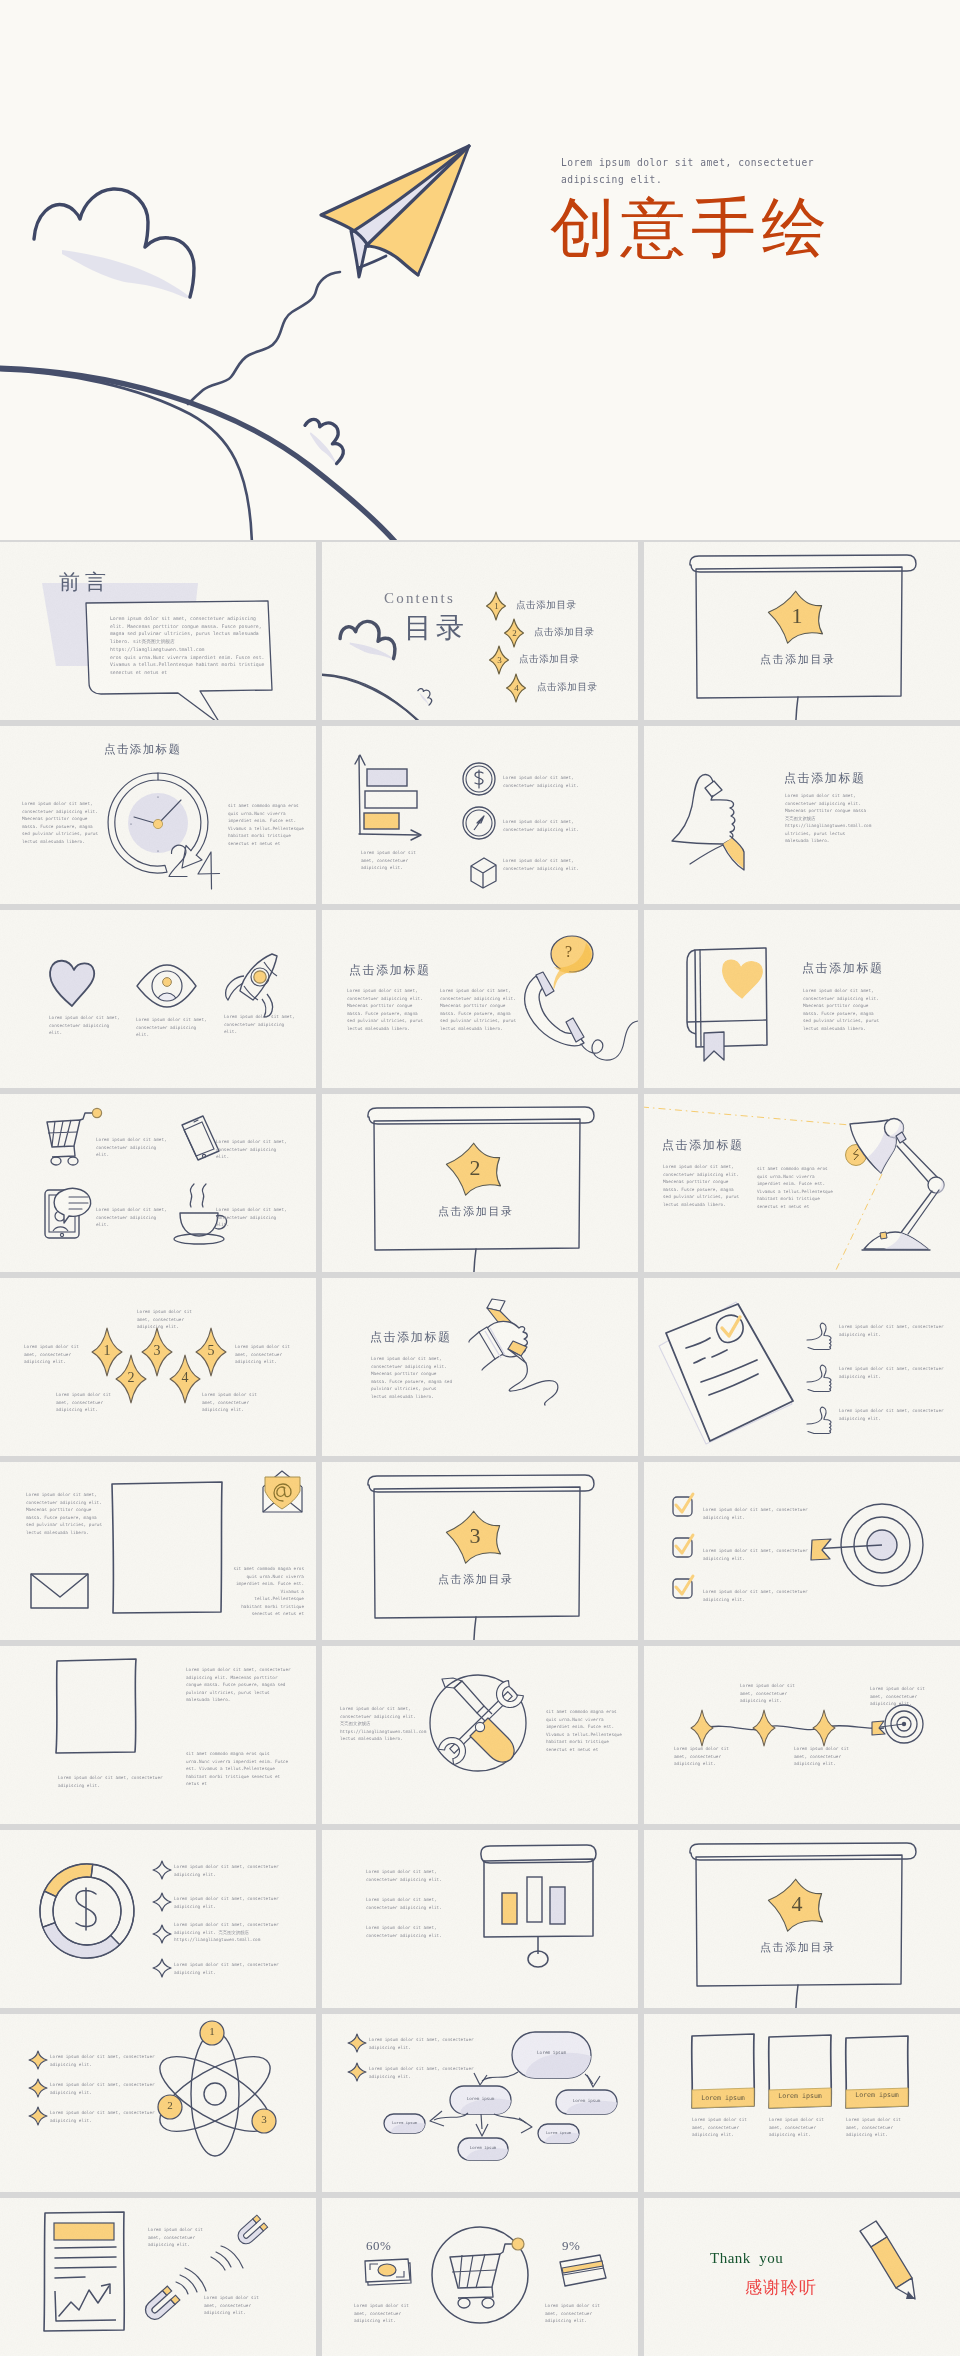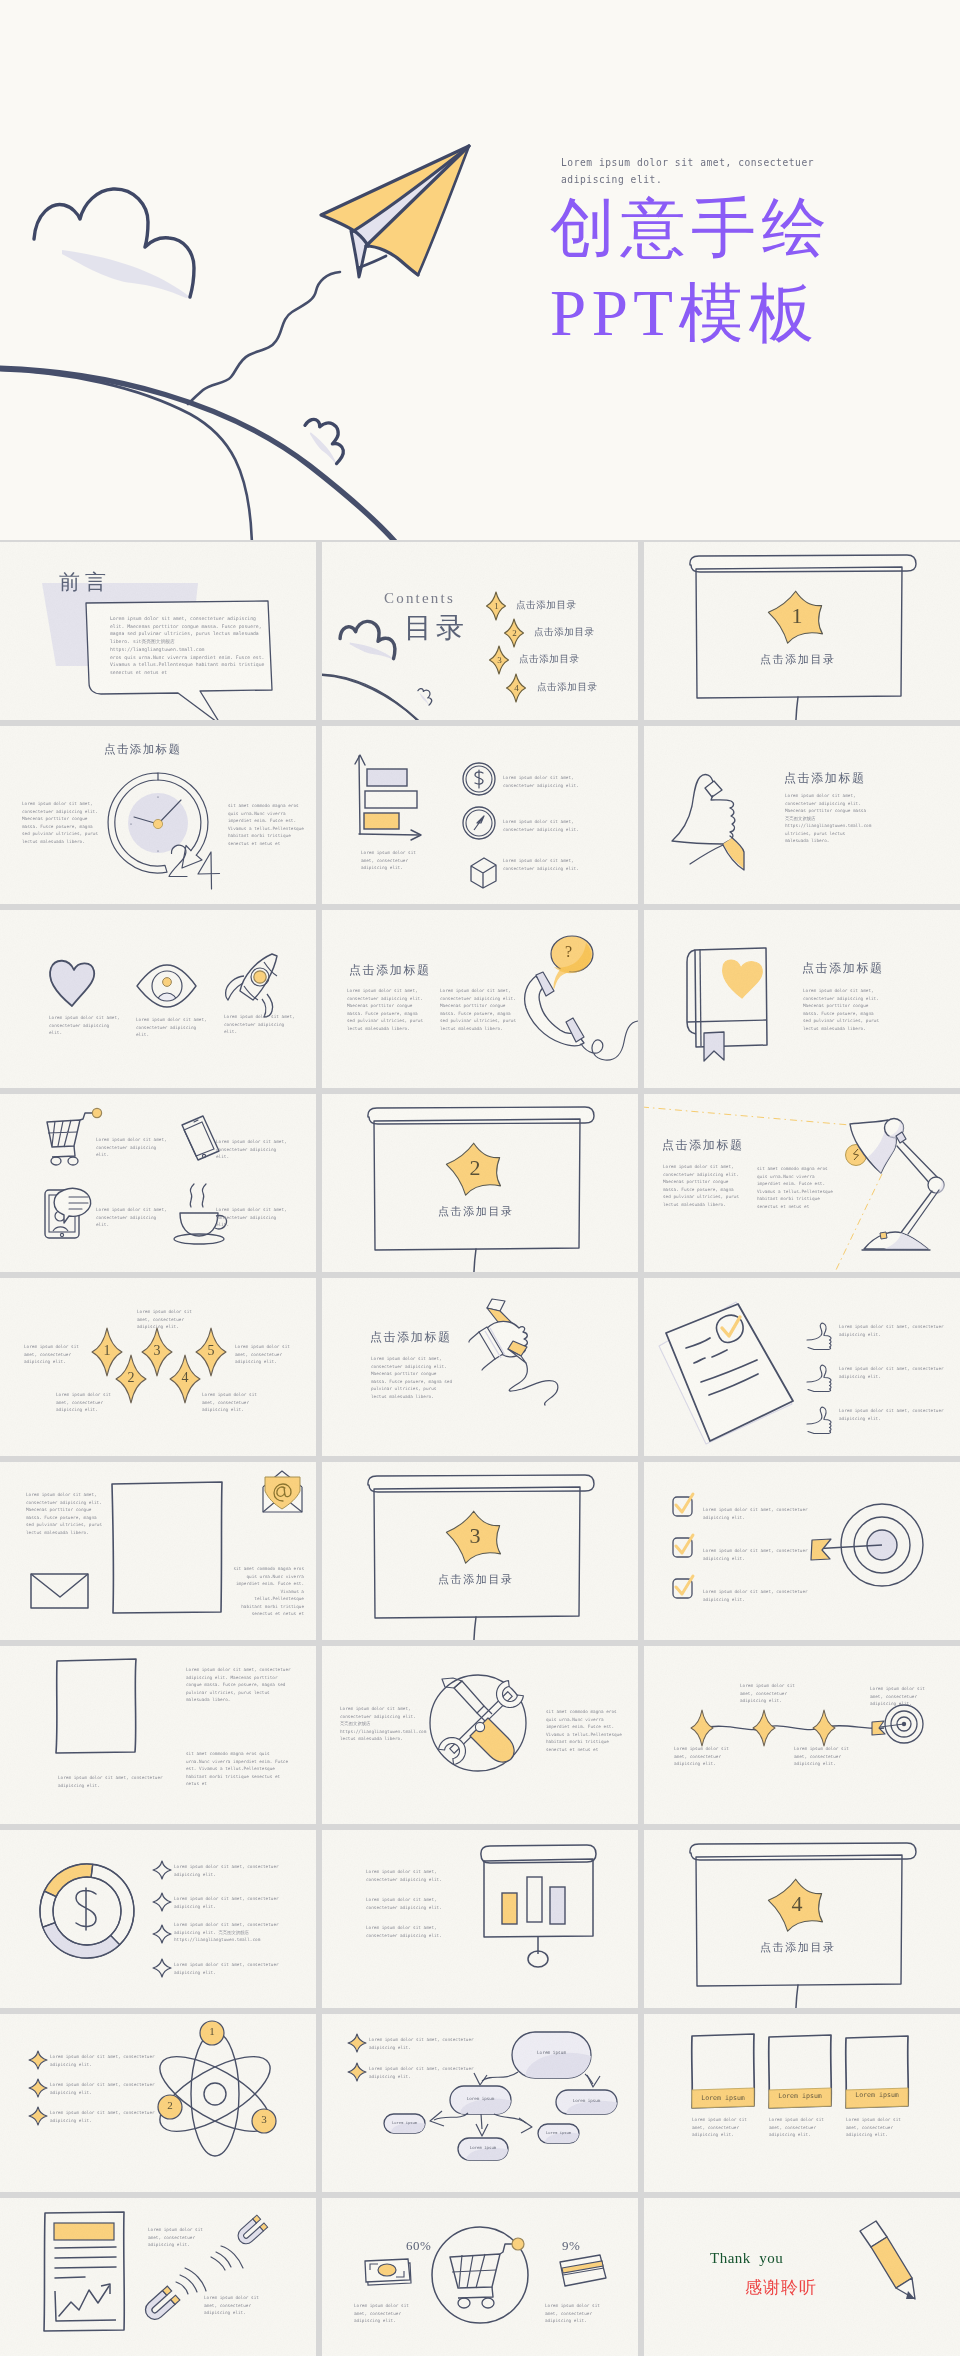--- a/index.html
+++ b/index.html
@@ -12,21 +12,21 @@
          margin-right:6px;margin-bottom:6px;}
   .grain{position:absolute;inset:0;pointer-events:none;z-index:4;opacity:0.30;mix-blend-mode:multiply;}
   .slide:nth-child(3n){margin-right:0;}
   .slide svg,.hero svg{position:absolute;left:0;top:0;display:block;}
   .t{position:absolute;white-space:pre-wrap;margin:0;}
   .body{font-family:"DejaVu Sans Mono","Liberation Mono",monospace;color:#8a8c96;letter-spacing:0px;}
   .cjk,.cjk-title{font-family:"Liberation Serif",serif;}
   .hero-sub{left:561px;top:142px;font-family:"DejaVu Sans Mono","Liberation Mono",monospace;font-size:9.6px;
             line-height:17px;letter-spacing:0.55px;color:#6e7182;margin-top:12px;}
   .hero-title{left:550px;top:186px;font-family:"Liberation Serif",serif;font-size:65px;
-              line-height:85px;letter-spacing:5.5px;color:#8b5cf6;}
+              line-height:85px;letter-spacing:5.5px;color:#c2410c;}
 </style>
 </head>
 <body>
 
 <div class="page">
 
 <div class="hero">
   <svg width="960" height="540" viewBox="0 0 960 540">
 
     <path d="M-10 370 C 70 371 140 388 190 414 C 230 436 250 470 252 545" fill="none" stroke="#464f6b" stroke-width="2.6" stroke-linecap="round"></path>
@@ -50,21 +50,21 @@
     <path d="M464 151 L352 232 C 355 243 357 254 359 266 L 367 247 Z" fill="#e3e2ee"></path>
     <path d="M469 146 L321 215 C 338 222 350 227 357 233 C 363 238 366 242 368 246" fill="none" stroke="#3f4866" stroke-width="3.2" stroke-linejoin="round" stroke-linecap="round"></path>
     <path d="M469 146 L366 246 C 378 246 392 253 401 261 C 409 268 414 272 418 275" fill="none" stroke="#3f4866" stroke-width="3.2" stroke-linejoin="round" stroke-linecap="round"></path>
     <path d="M469 146 C 452 191 432 243 418 275" fill="none" stroke="#3f4866" stroke-width="2.6" stroke-linecap="round"></path>
     <path d="M468 147 C 440 169 395 205 352 232" fill="none" stroke="#3f4866" stroke-width="3" stroke-linecap="round"></path>
     <path d="M351 231 C 354 246 357 261 359 277 C 362 265 364 254 366 246" fill="none" stroke="#3f4866" stroke-width="3" stroke-linejoin="round" stroke-linecap="round"></path>
     <path d="M358 268 C 366 265 376 261 386 256" fill="none" stroke="#3f4866" stroke-width="2.8" stroke-linecap="round"></path>
   </svg>
   <div class="t hero-sub">Lorem ipsum dolor sit amet, consectetuer
 adipiscing elit.</div>
-  <div class="t hero-title"><span>创意手绘</span><br><span>PPT模板</span></div>
+  <div class="t hero-title"><span>创意手绘</span><br></div>
 </div>
 <div class="grid">
 <div class="slide">
         <svg width="316" height="178" viewBox="0 0 316 178">
           <path d="M42 41 L198 41 L189 124 L56 124 Z" fill="#e2e1ec" opacity="0.85"></path>
           <path d="M86 61 L268 59 L272 148 L200 149 L221 183 L178 151 L101 152 C 94 152 89 148 89 141 Z" fill="#faf9f4" stroke="#4a5168" stroke-width="1.3" stroke-linejoin="round"></path>
         </svg>
         <svg class="grain" width="316" height="178">
           <filter id="pg">
             <feTurbulence type="fractalNoise" baseFrequency="0.85" numOctaves="3" stitchTiles="stitch"></feTurbulence>
@@ -832,21 +832,21 @@
           <path d="M240 70 L280 63 L281 68 L241 75 Z" fill="#fbd27e" stroke="#4a5168" stroke-width="1.1"></path>
           <path d="M241 77 L282 70" fill="none" stroke="#4a5168" stroke-width="1.1"></path>
         </svg>
         <svg class="grain" width="316" height="178">
           <filter id="pg">
             <feTurbulence type="fractalNoise" baseFrequency="0.85" numOctaves="3" stitchTiles="stitch"></feTurbulence>
             <feColorMatrix type="saturate" values="0"></feColorMatrix>
           </filter>
           <rect width="100%" height="100%" filter="url(#pg)" opacity="0.16"></rect>
         </svg>
-        <div class="t pct" style="left:44px;top:40px;font-size:13px;color:#5b6378;font-family:'Liberation Serif',serif;letter-spacing:0.5px;margin-left:40px;">60%</div>
+        <div class="t pct" style="left:44px;top:40px;font-size:13px;color:#5b6378;font-family:'Liberation Serif',serif;letter-spacing:0.5px;">60%</div>
         <div class="t pct" style="left:240px;top:40px;font-size:13px;color:#5b6378;font-family:'Liberation Serif',serif;letter-spacing:0.5px;">9%</div>
         <div class="t body" style="left:32px;top:104px;width:64px;font-size:4.35px;line-height:7.5px;">Lorem ipsum dolor sit amet, consectetuer adipiscing elit.</div>
         <div class="t body" style="left:223px;top:104px;width:64px;font-size:4.35px;line-height:7.5px;">Lorem ipsum dolor sit amet, consectetuer adipiscing elit.</div>
       </div>
 <div class="slide">
         <svg width="316" height="178" viewBox="0 0 316 178">
           <path d="M216 33 L232 23 L243 39 L227 49 Z" fill="#faf9f4" stroke="#4a5168" stroke-width="1.4" stroke-linejoin="round"></path>
           <path d="M227 49 L243 39 L268 80 L252 90 Z" fill="#fbd27e" stroke="#4a5168" stroke-width="1.4" stroke-linejoin="round"></path>
           <path d="M252 90 L268 80 L271 101 Z" fill="#faf9f4" stroke="#4a5168" stroke-width="1.4" stroke-linejoin="round"></path>
           <path d="M264 93 L271 101 L262 101 Z" fill="#4a5168"></path>

